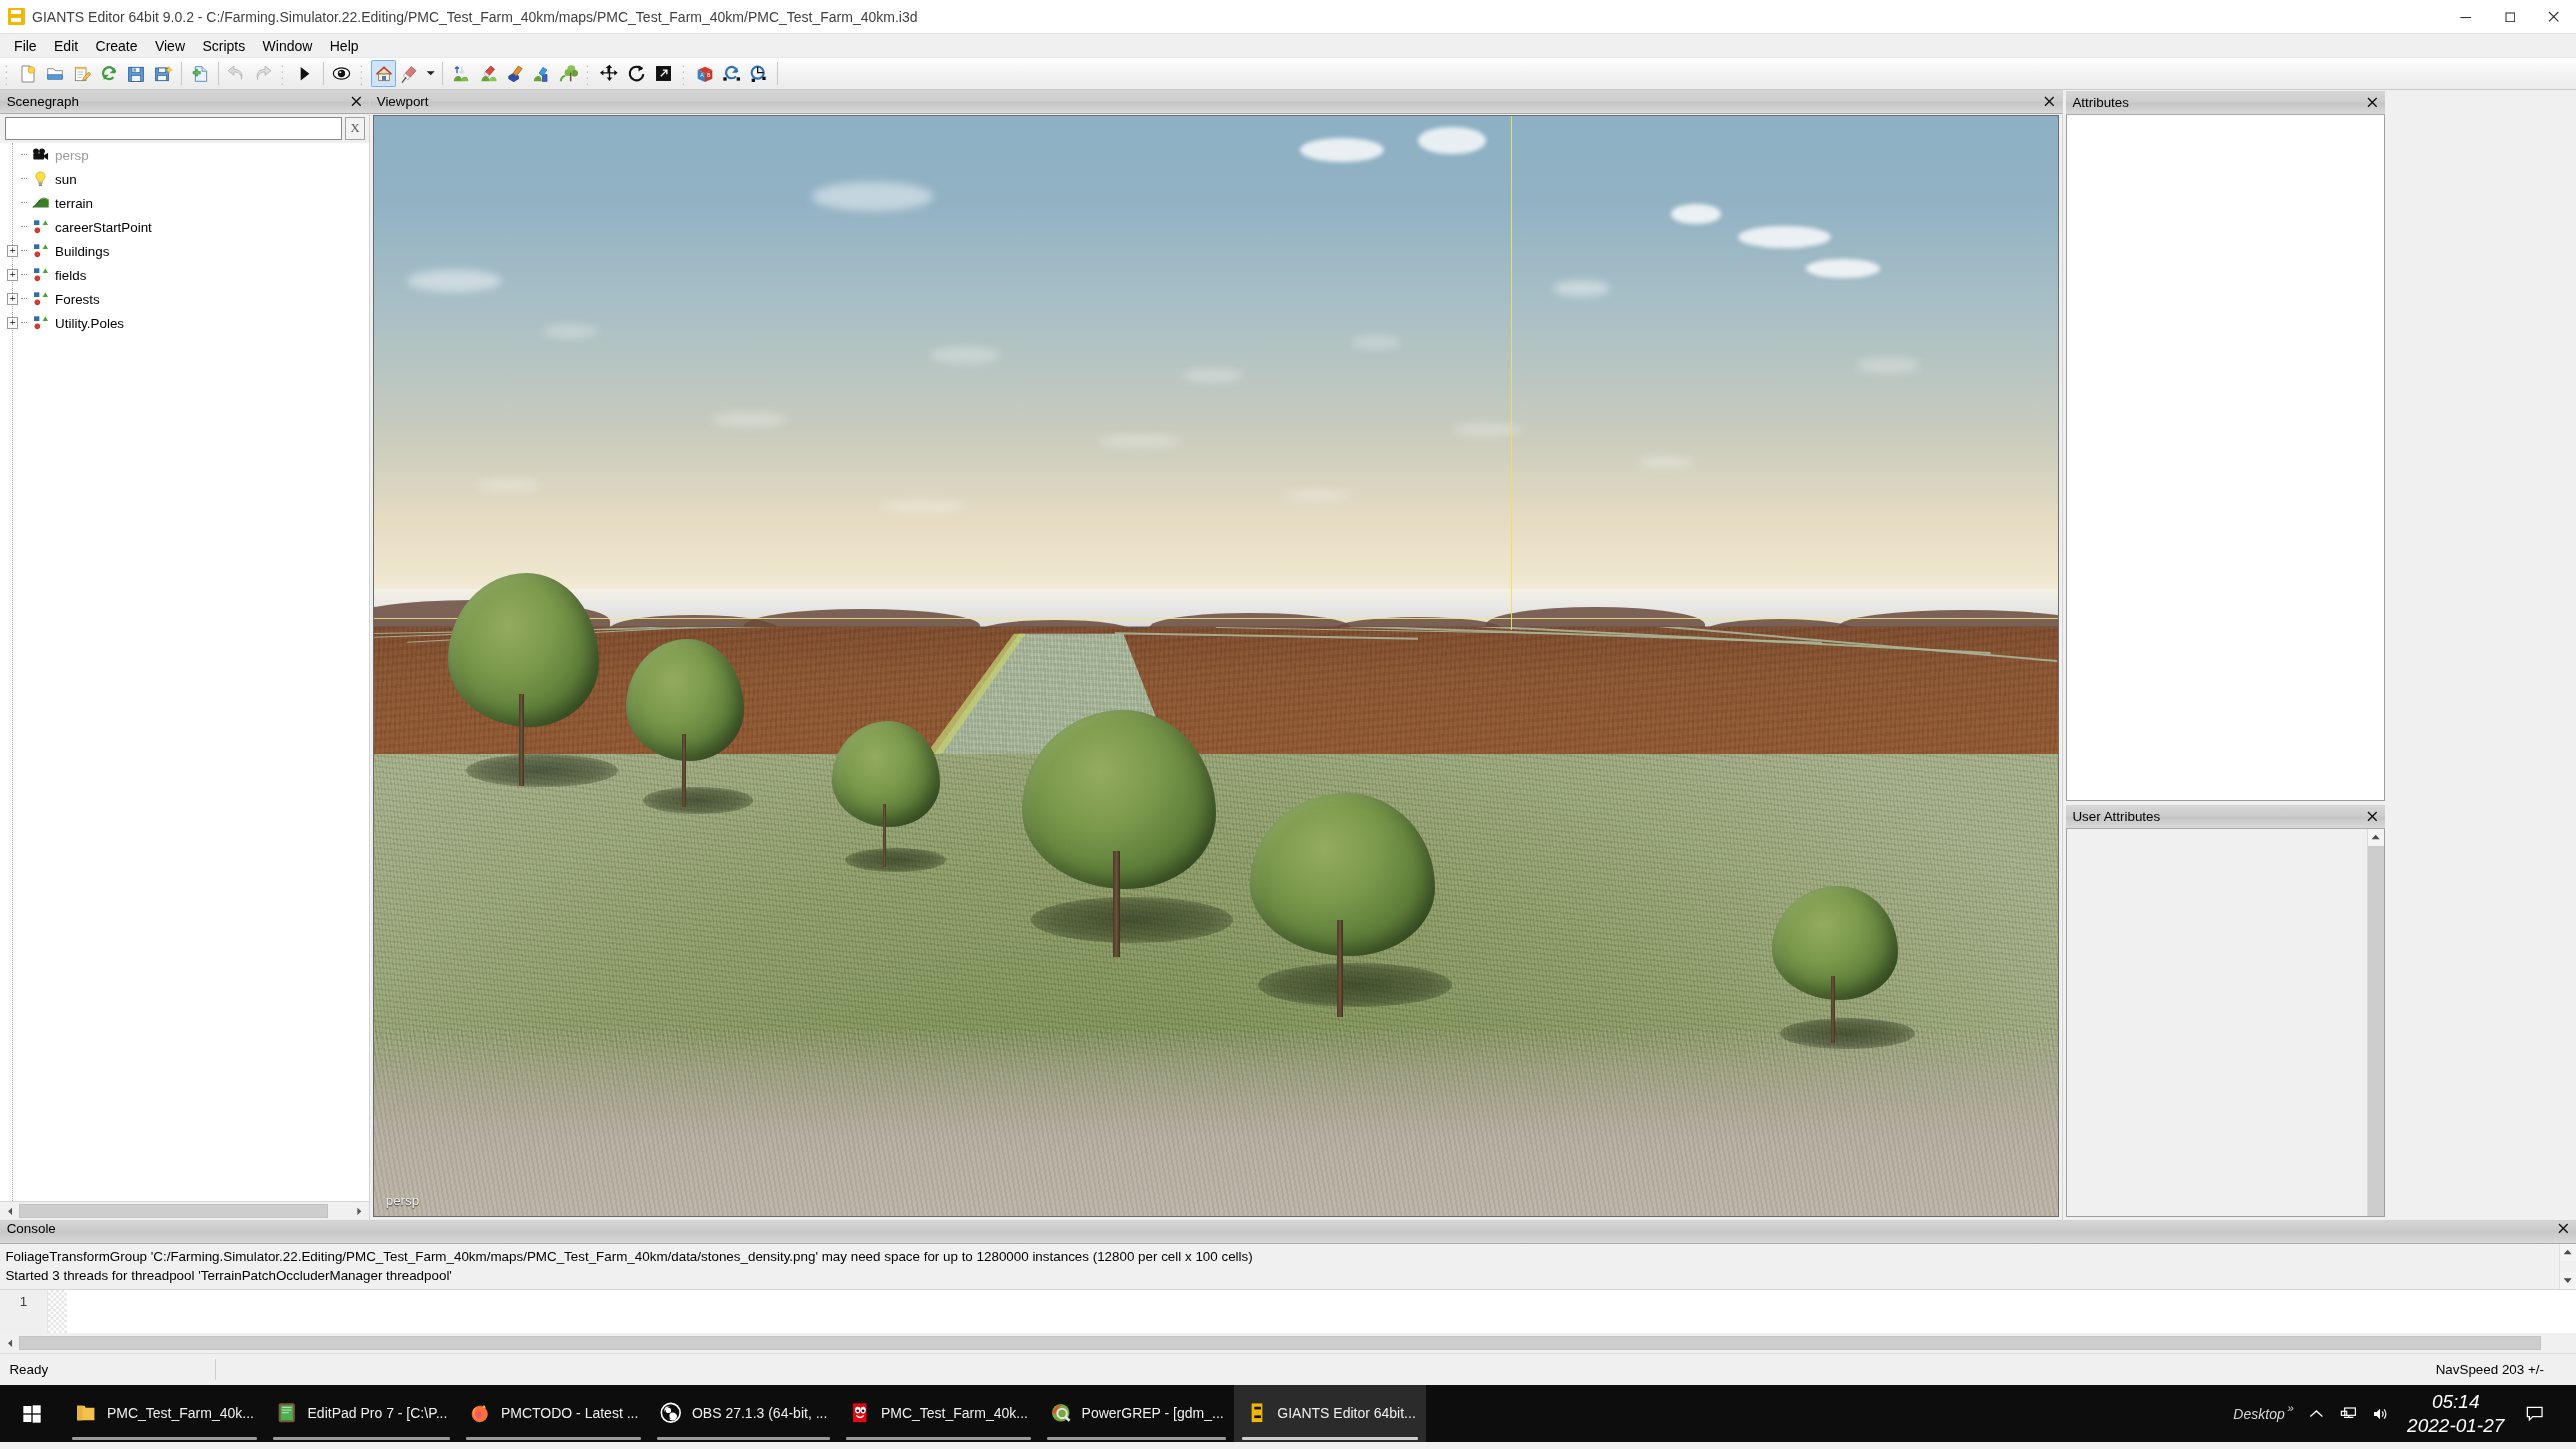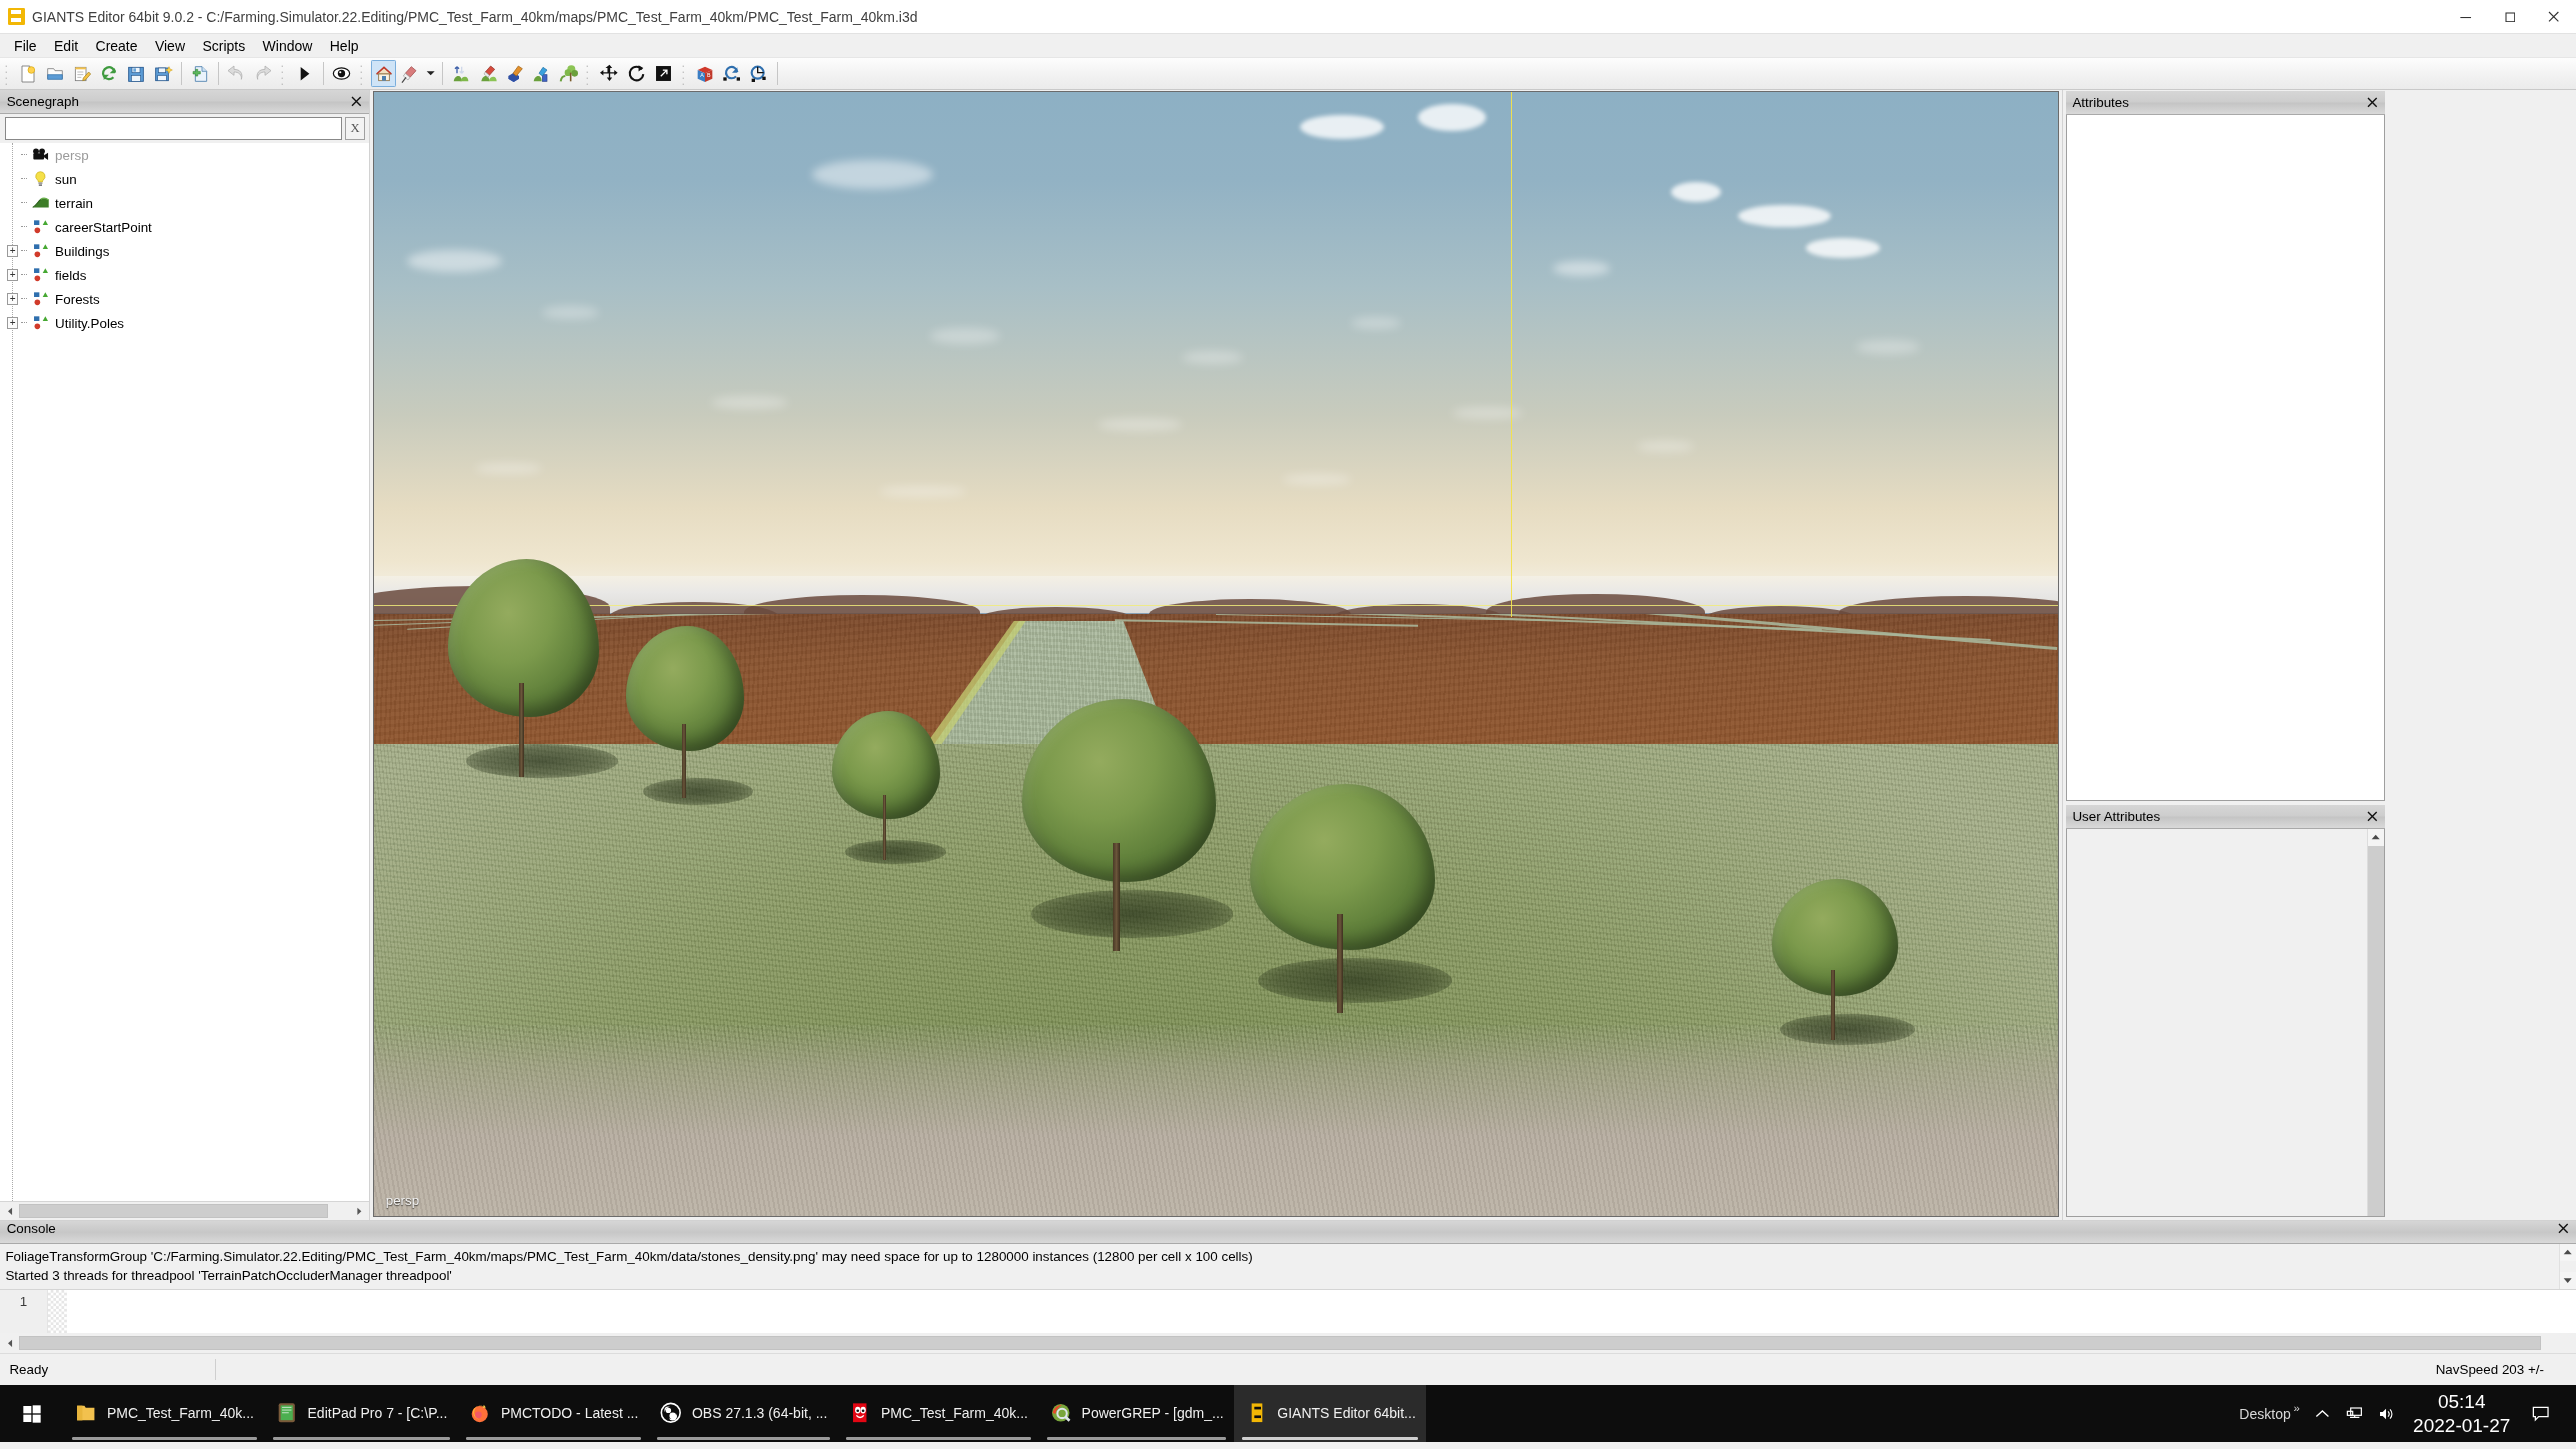--- a/index.html
+++ b/index.html
@@ -303,21 +303,21 @@
     max-width:215px;position:relative;flex:0 0 auto;
     border-bottom:2.7px solid transparent;
   }
   .task-btn.open::after{
     content:"";position:absolute;left:8px;right:8px;bottom:0;height:2.7px;background:#9a9a9a;border-radius:1.3px;
   }
   .task-btn.focused{ background:#2b2b2b; }
   .task-btn.focused::after{ background:#cfcfcf; }
   .task-ico{ width:25.5px;height:25.5px;flex:0 0 auto;display:flex;align-items:center;justify-content:center; }
   .task-label{ white-space:nowrap;overflow:hidden;text-overflow:ellipsis;color:#f0f0f0; }
-  #tray{ margin-left:auto;display:flex;align-items:center;gap:0;padding-right:16px; }
+  #tray{ margin-left:auto;display:flex;align-items:center;gap:0;padding-right:22px;font-style:italic; }
   #tray-desktop{ color:#d8d8d8;padding:0 6.7px;display:flex;align-items:flex-start;gap:2.7px; }
   .tray-ico{ width:32px;height:54px;display:flex;align-items:center;justify-content:center; }
   #clock{
     display:flex;flex-direction:column;align-items:center;justify-content:center;
     padding:0 10.7px;line-height:1.25;font-size:19px;color:#fff;
   }
   #notif{ width:39px;display:flex;align-items:center;justify-content:center; }
 </style>
 </head>
 <body>
@@ -703,20 +703,28 @@
       </div>
       <div class="sb-arrow">
         <svg width="7.4" height="8.7" viewBox="0 0 11 13">
             <path d="M2 1l6 5.5L2 12z" fill="#555"></path>
           </svg>
       </div>
     </div>
   </div>
 
   <div id="center-panel">
+    <div class="panel-title">
+      <span>Viewport</span>
+      <span class="panel-close">
+        <svg width="10.7" height="10.7" viewBox="0 0 16 16">
+            <path d="M1.5 1.5 L14.5 14.5 M14.5 1.5 L1.5 14.5" stroke="#111" stroke-width="2.1"></path>
+          </svg>
+      </span>
+    </div>
     <div id="viewport-wrap">
       <div id="viewport">
         <div id="sky"></div>
         <div id="clouds-layer">
             <div class="cloud soft" style="left: 26%; top: 6%; width: 7.2%; height: 2.6%;"></div>
             <div class="cloud" style="left: 55%; top: 2%; width: 5%; height: 2.2%;"></div>
             <div class="cloud" style="left: 62%; top: 1%; width: 4%; height: 2.4%;"></div>
             <div class="cloud" style="left: 77%; top: 8%; width: 3%; height: 1.8%;"></div>
             <div class="cloud" style="left: 81%; top: 10%; width: 5.5%; height: 2%;"></div>
             <div class="cloud" style="left: 85%; top: 13%; width: 4.4%; height: 1.7%;"></div>

